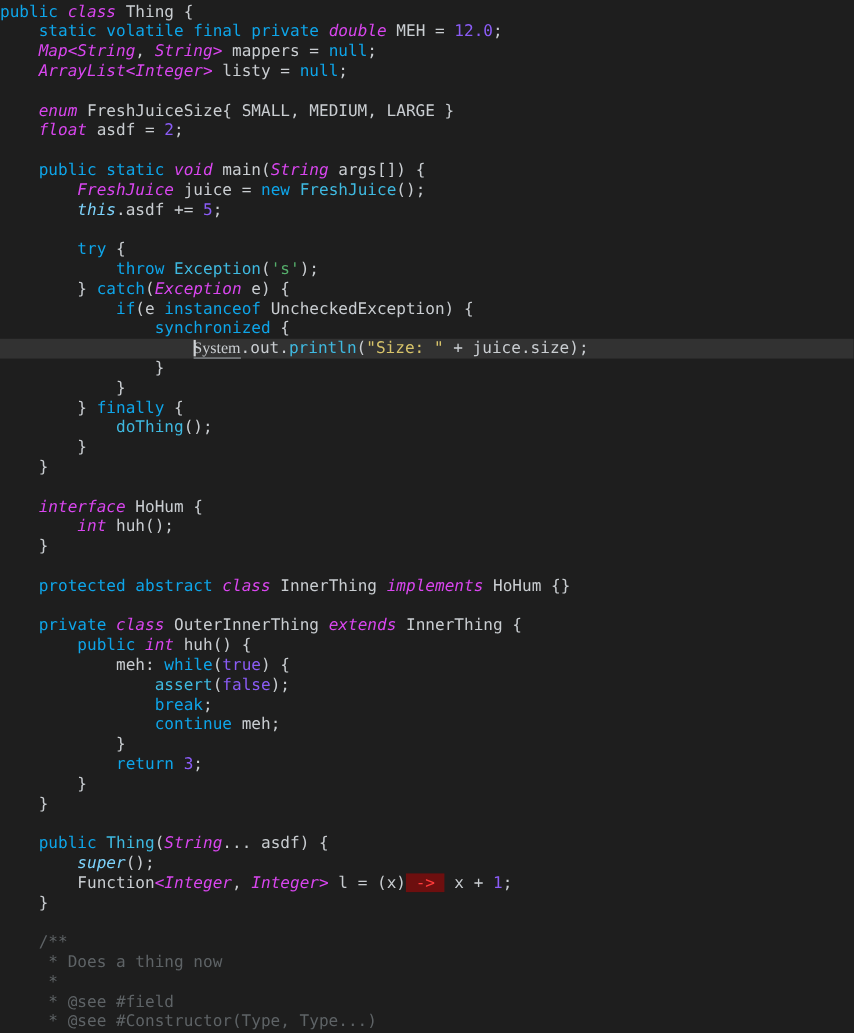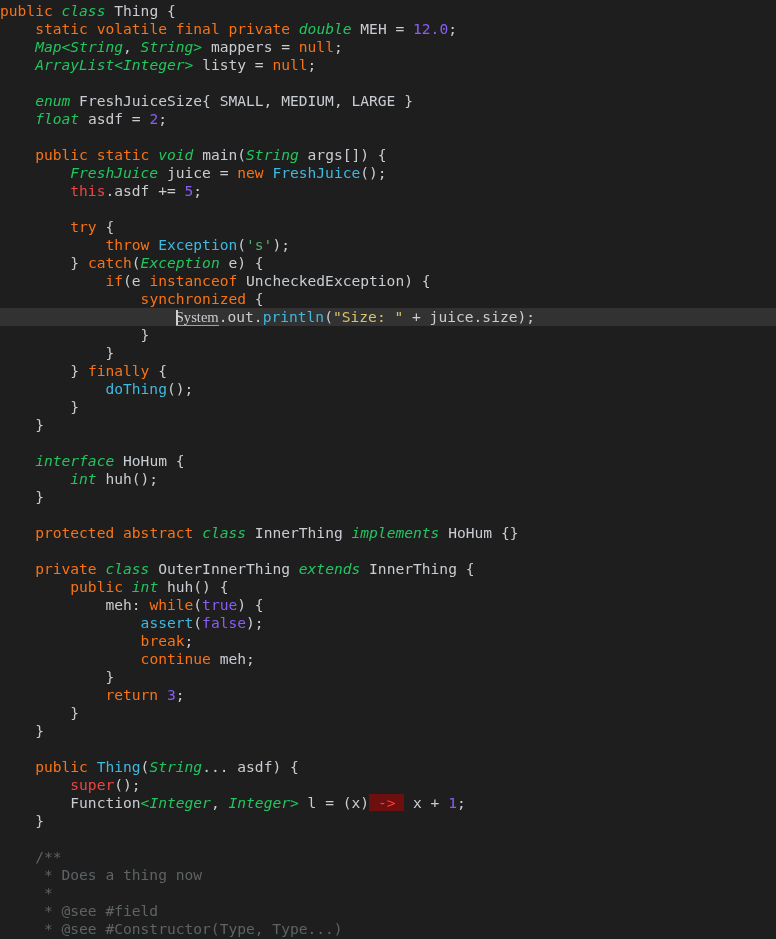--- a/index.html
+++ b/index.html
@@ -33,24 +33,24 @@
     line-height: 18px;
     white-space: pre;
     position: relative;
   }
   .code-line.current {
     background: #323232;
   }
 
   
   .t-plain      { color: #c9cdd1; }
-  .t-keyword    { color: #f97316; text-align: center; }           
-  .t-type       { color: #22c55e; font-style: italic; }  
+  .t-keyword    { color: #0ea5e9; text-align: center; }           
+  .t-type       { color: #d946ef; font-style: italic; }  
   .t-ident-type { color: #3fb9e0; }           
-  .t-this       { color: #ef4444; }  
+  .t-this       { color: #7dd3fc; font-style: italic; }  
   .t-number     { color: #8b5cf6; }           
   .t-string     { color: #d7c36a; }           
   .t-char       { color: #55ae6b; }           
   .t-comment    { color: #5e6366; }
 
   .err-arrow {
     background: #6d0f0f;
     color: #ff3b3b;
   }
 

